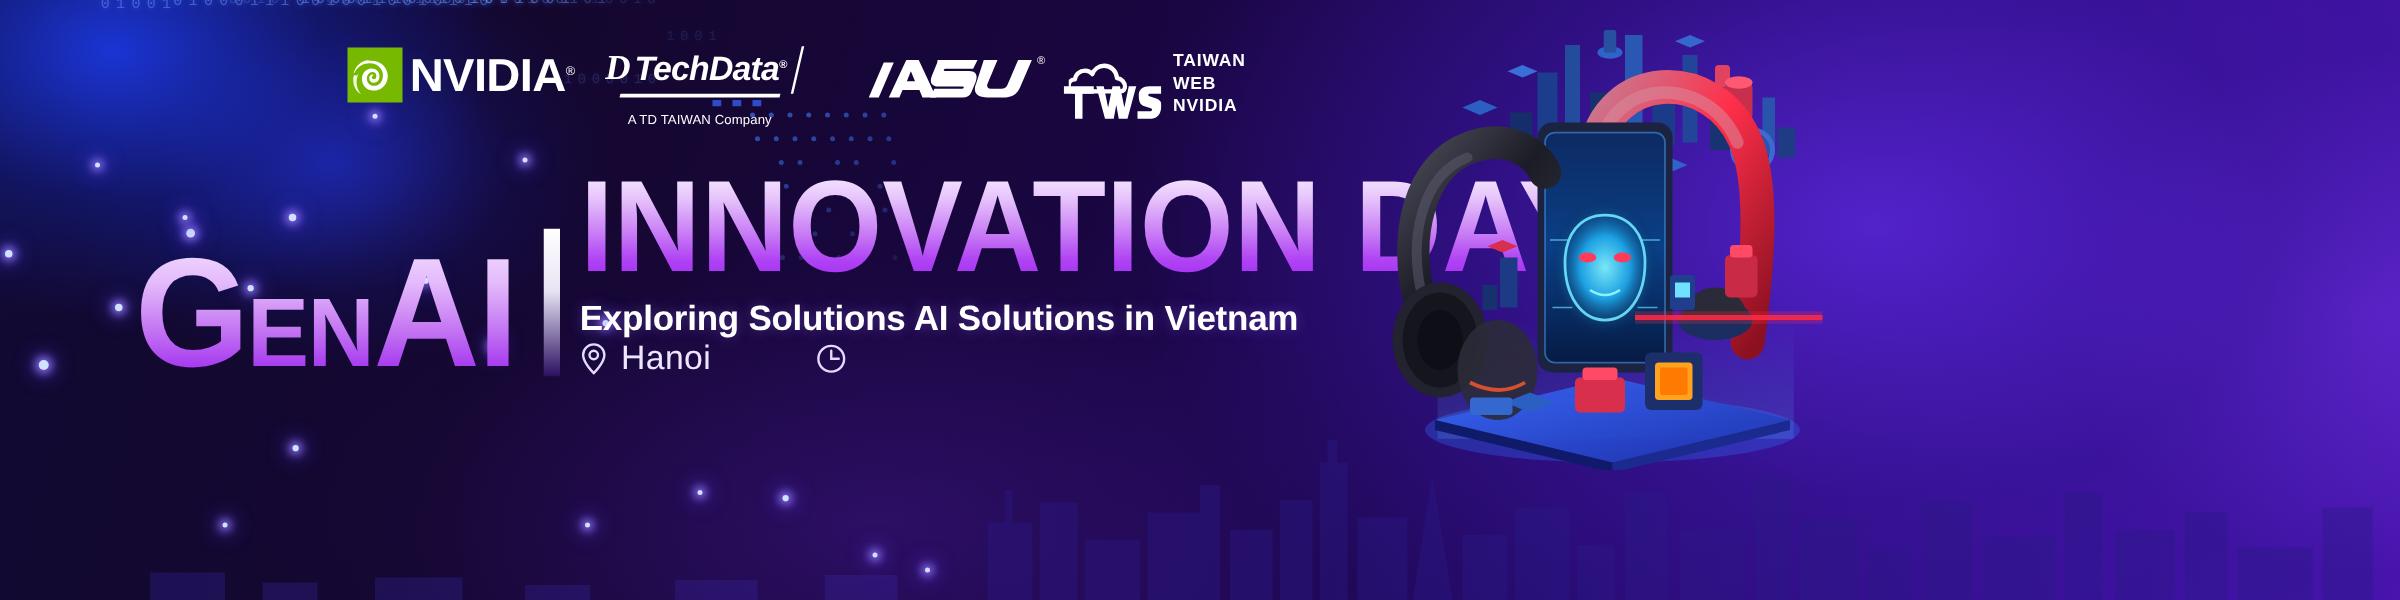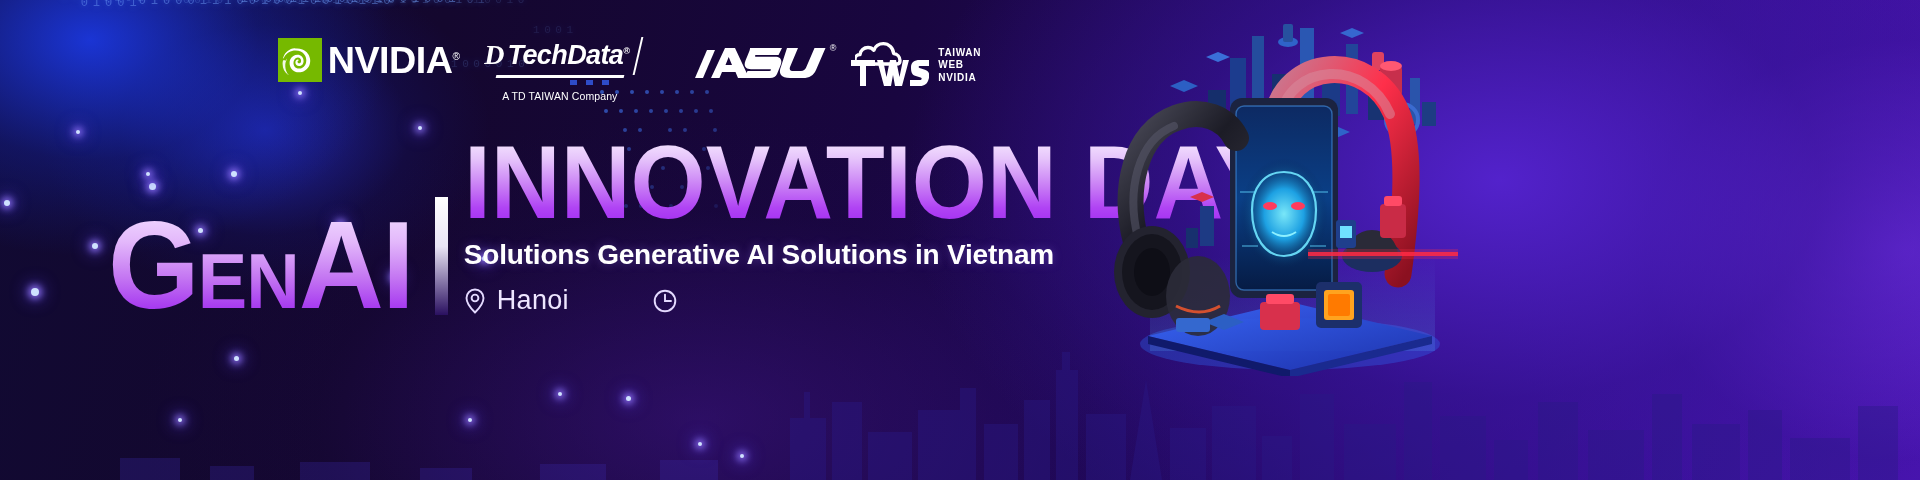--- a/index.html
+++ b/index.html
@@ -88,21 +88,21 @@
 
   .logo-asus{ margin-left:56px; margin-top:10px; position:relative; }
   .logo-asus svg{ display:block; }
   .asus-r{ position:absolute; right:-9px; top:-1px; color:#fff; font-size:9px; }
 
   .logo-tws{ margin-left:28px; margin-top:6px; display:flex; align-items:flex-end; gap:5px; }
   .tws-mark{ position:relative; width:78px; height:48px; }
   .tws-mark svg{ display:block; }
   .tws-sub{
     display:flex; flex-direction:column; gap:0px; color:#fff;
-    font-size:10px; font-weight:700; letter-spacing:.7px; line-height:1.28;
+    font-size:14px; font-weight:700; letter-spacing:.7px; line-height:1.28;
     padding-bottom:3px;
   }
 
   
   .headline{
     position:absolute; left:108px; top:140px; display:flex; align-items:flex-end;
   }
   .genai{
     font-family:"Liberation Sans", sans-serif; font-weight:700;
     font-size:124px; line-height:.86; letter-spacing:-2px;
@@ -130,21 +130,21 @@
     -webkit-text-fill-color:transparent;
     white-space:nowrap; transform:scaleX(.93); transform-origin:left bottom;
   }
   .subtitle{
     font-family:"Liberation Sans", sans-serif; font-weight:700;
     font-size:28px; color:#ffffff; margin-top:14px; letter-spacing:-0.2px;
     white-space:nowrap;
     text-shadow:0 0 10px rgba(160,120,255,.35);
   }
   .meta{
-    display:flex; align-items:center; margin-top:14px; gap:84px;
+    display:flex; align-items:center; gap:84px;
     font-family:"Liberation Sans", sans-serif; font-size:27px; color:#eee6ff;
     font-weight:400; letter-spacing:.3px;
   }
   .meta-item{ display:flex; align-items:center; gap:11px; white-space:nowrap; }
   .meta-item svg{ display:block; flex:0 0 auto; }
 
   
   .illus{
     position:absolute; right:420px; top:6px; width:420px; height:370px;
   }
@@ -446,21 +446,21 @@
         <span>NVIDIA</span>
       </div>
     </div>
   </div>
 
   <div class="headline">
     <div class="genai"><span>G</span><span class="sm">EN</span><span>AI</span></div>
     <div class="divider"></div>
     <div class="right-block">
       <div class="innovation">INNOVATION DAY</div>
-      <div class="subtitle">Solutions Generative AI Solutions in Vietnam</div>
+      <div class="subtitle">Exploring Solutions AI Solutions in Vietnam</div>
       <div class="meta">
         <div class="meta-item">
           <svg width="22" height="26" viewBox="0 0 22 26" aria-hidden="true">
             <path d="M11 1.5 C6.3 1.5 2.5 5.3 2.5 10 C2.5 16.2 11 24.5 11 24.5 C11 24.5 19.5 16.2 19.5 10 C19.5 5.3 15.7 1.5 11 1.5 Z" fill="none" stroke="#e4daff" stroke-width="1.9"></path>
             <circle cx="11" cy="10" r="3.4" fill="none" stroke="#e4daff" stroke-width="1.9"></circle>
           </svg>
           <span>Hanoi</span>
         </div>
         <div class="meta-item">
           <svg width="24" height="24" viewBox="0 0 24 24" aria-hidden="true">

